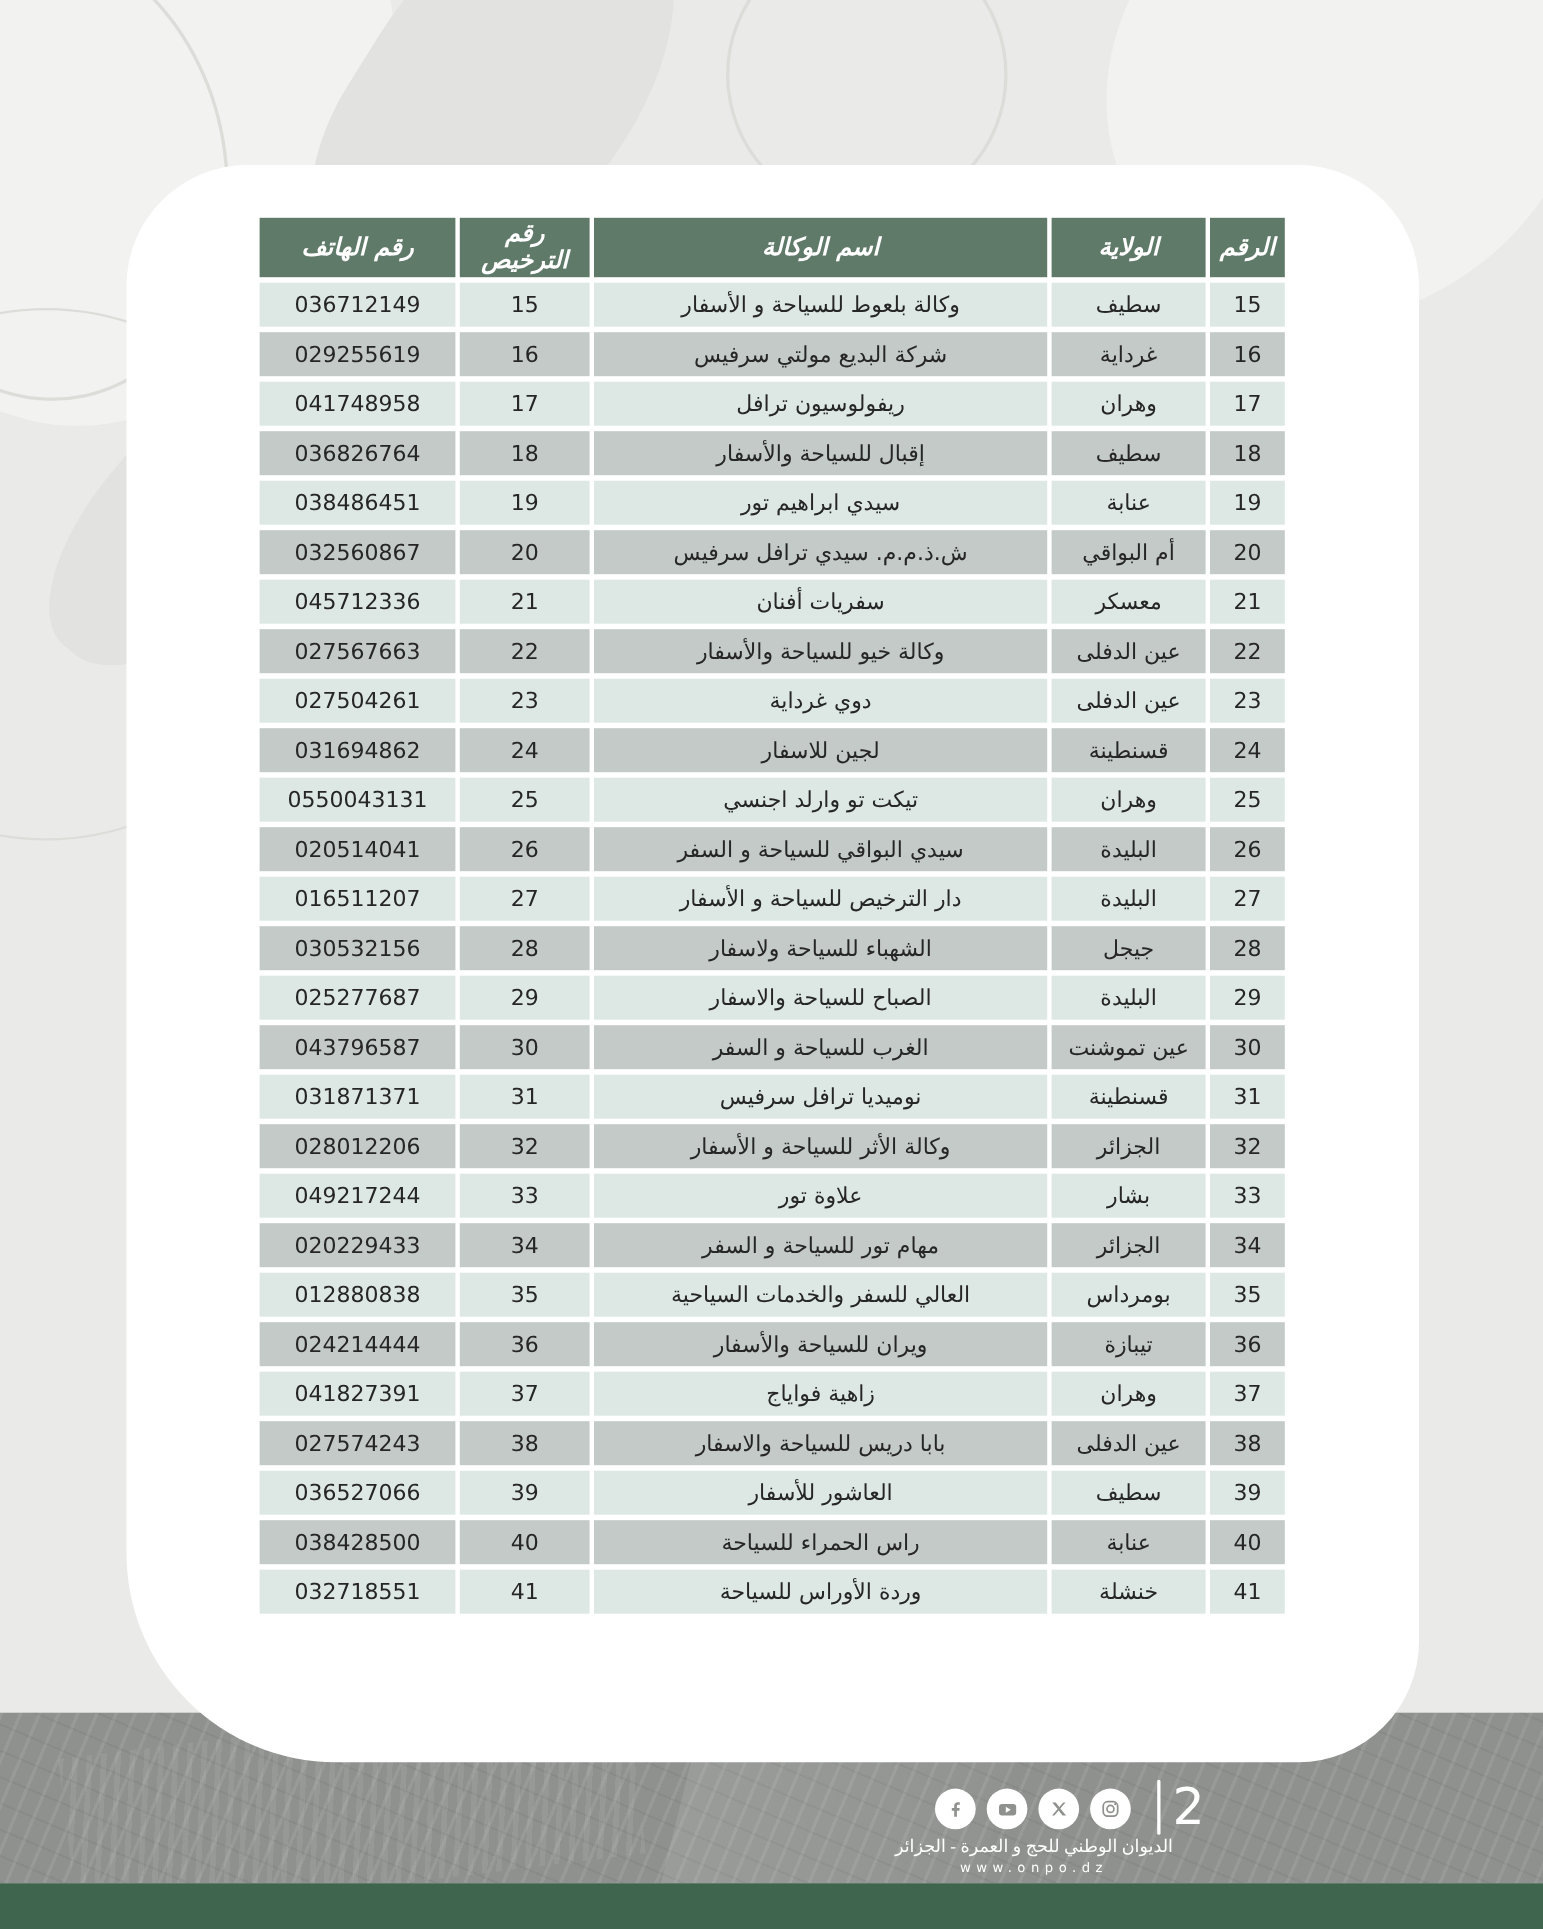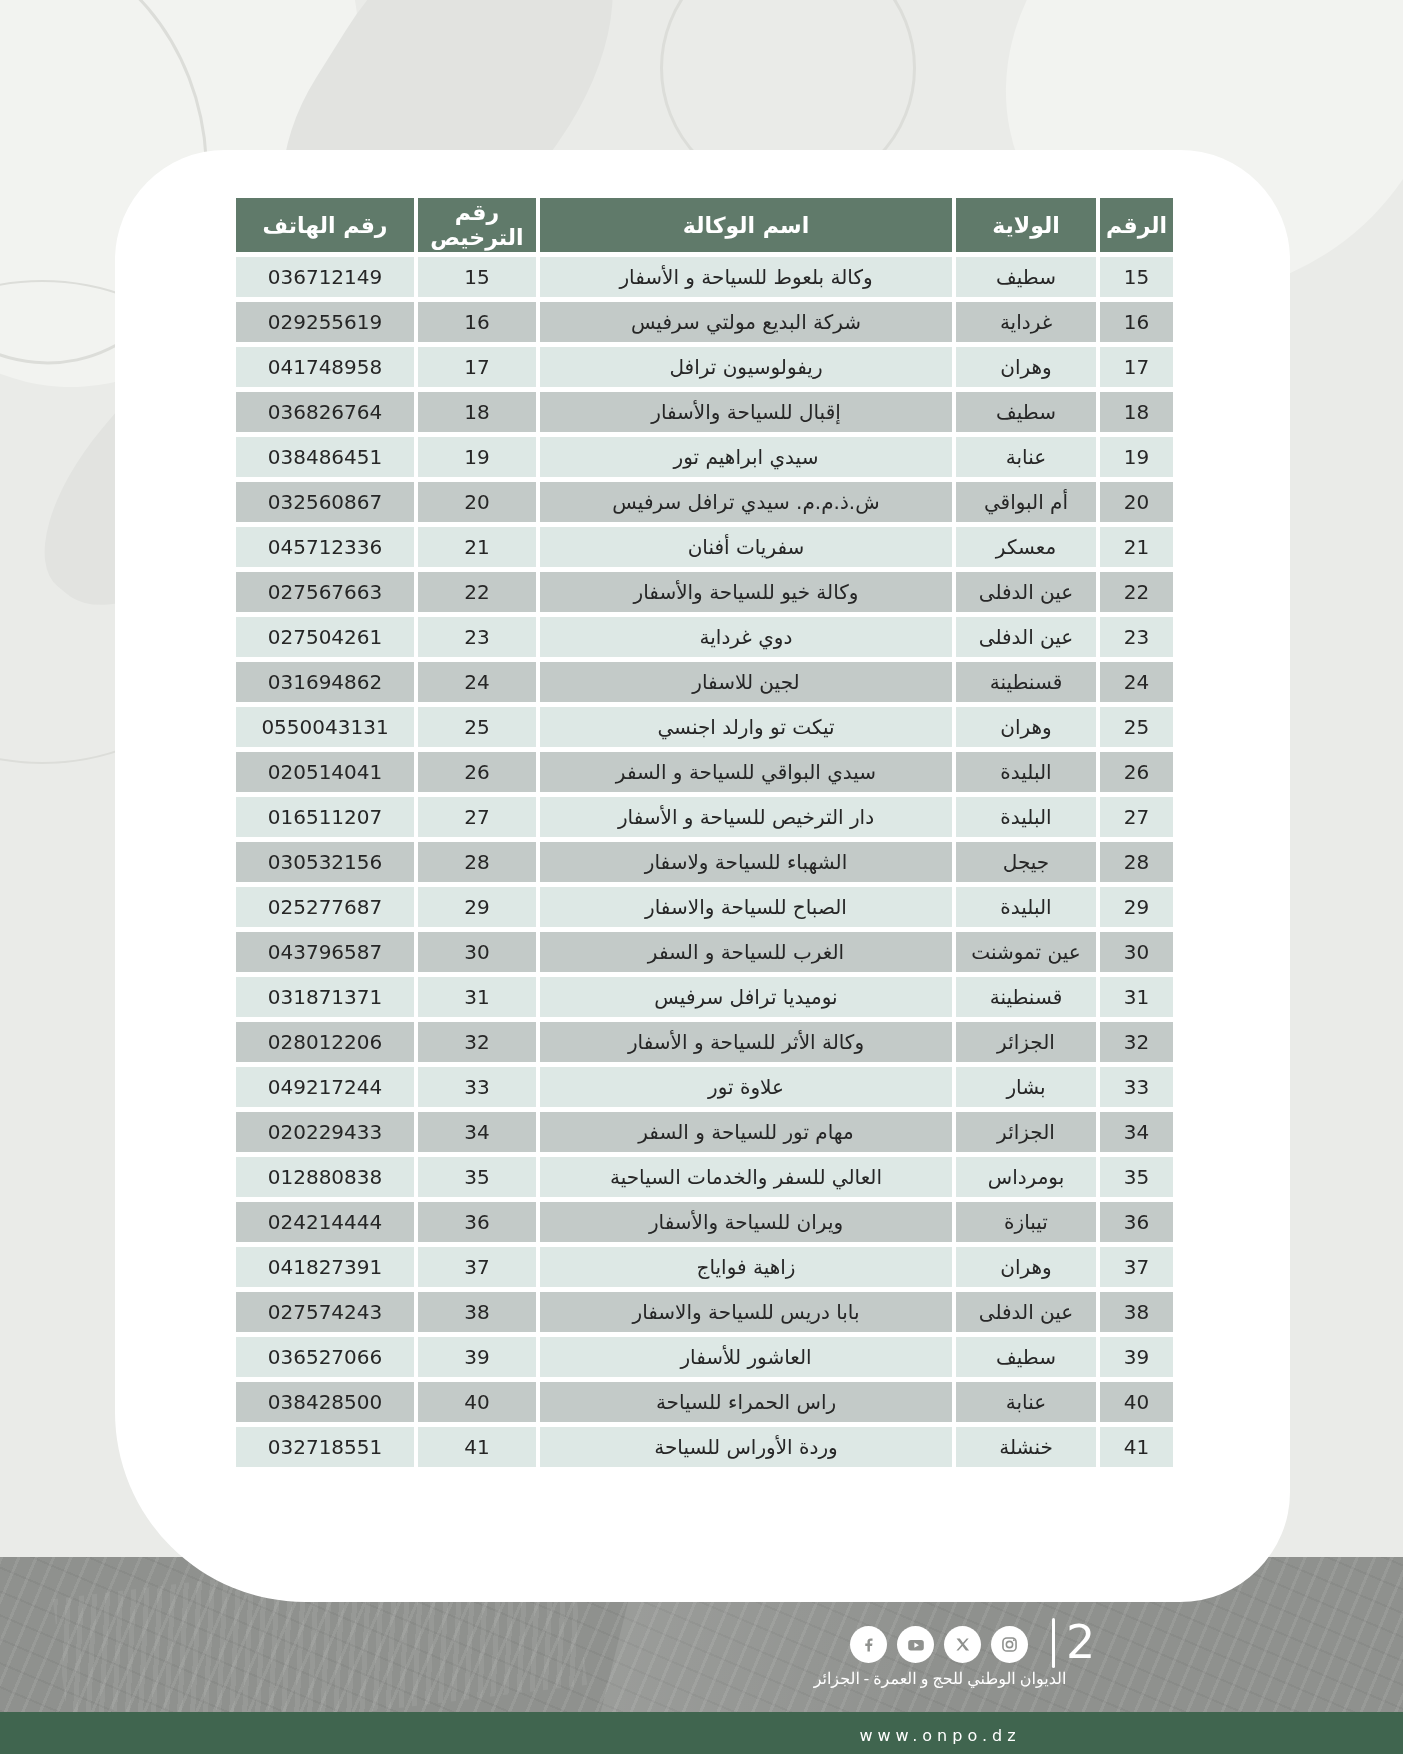--- a/index.html
+++ b/index.html
@@ -66,20 +66,21 @@
   .agency-table col.c-num{width:68px;}
   .agency-table col.c-wilaya{width:140px;}
   .agency-table col.c-agency{width:412px;}
   .agency-table col.c-license{width:118px;}
   .agency-table col.c-phone{width:178px;}
   .agency-table th{
     background:#607a6a;color:#ffffff;
     height:54px;font-size:22px;font-weight:bold;
     text-align:center;vertical-align:middle;
     padding:0 6px;
+    font-style:italic;
   }
   .agency-table td{
     height:40px;font-size:20px;color:#262626;
     text-align:center;vertical-align:middle;
     padding:0 6px;white-space:nowrap;overflow:hidden;
   }
   .agency-table tbody tr:nth-child(odd) td{background:#dde8e5;}
   .agency-table tbody tr:nth-child(even) td{background:#c3cac8;}
   
   .social-row{
@@ -100,21 +101,21 @@
     color:#ffffff;font-size:46px;line-height:60px;text-align:left;
   }
   .org-name{
     position:absolute;left:775px;top:1669px;width:330px;
     color:#ffffff;font-size:16px;text-align:center;
     direction:rtl;
     font-family:Liberation Serif, serif;
   }
   .org-url{
     position:absolute;left:775px;top:1691px;width:330px;
-    color:#ffffff;font-size:16px;letter-spacing:5px;text-align:center;margin-top:35px;
+    color:#ffffff;font-size:12px;letter-spacing:5px;text-align:center;
   }
 </style>
 </head>
 <body>
 
 <div class="page">
 
   <div class="decor swirl-fill" style="left:-90px;top:-160px;width:430px;height:560px;transform:rotate(18deg);"></div>
   <div class="decor swirl-ring" style="left:-140px;top:-60px;width:340px;height:420px;transform:rotate(-12deg);"></div>
   <div class="decor swirl-fill b" style="left:330px;top:-120px;width:240px;height:420px;transform:rotate(32deg);"></div>

